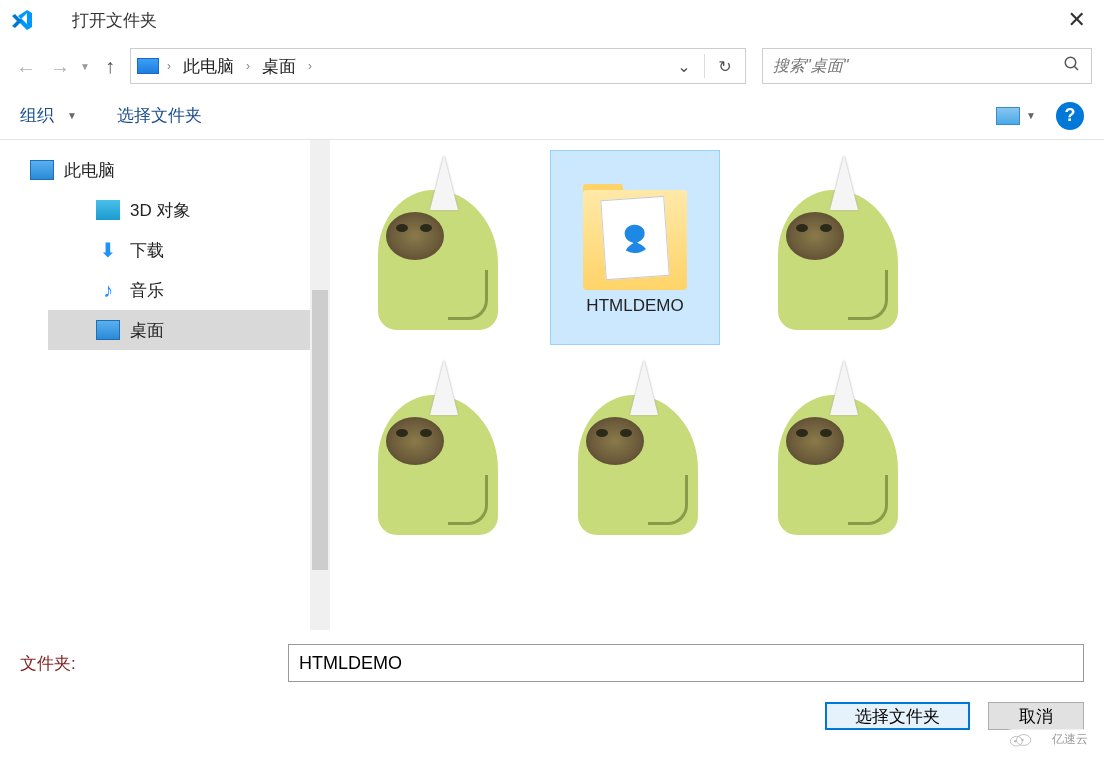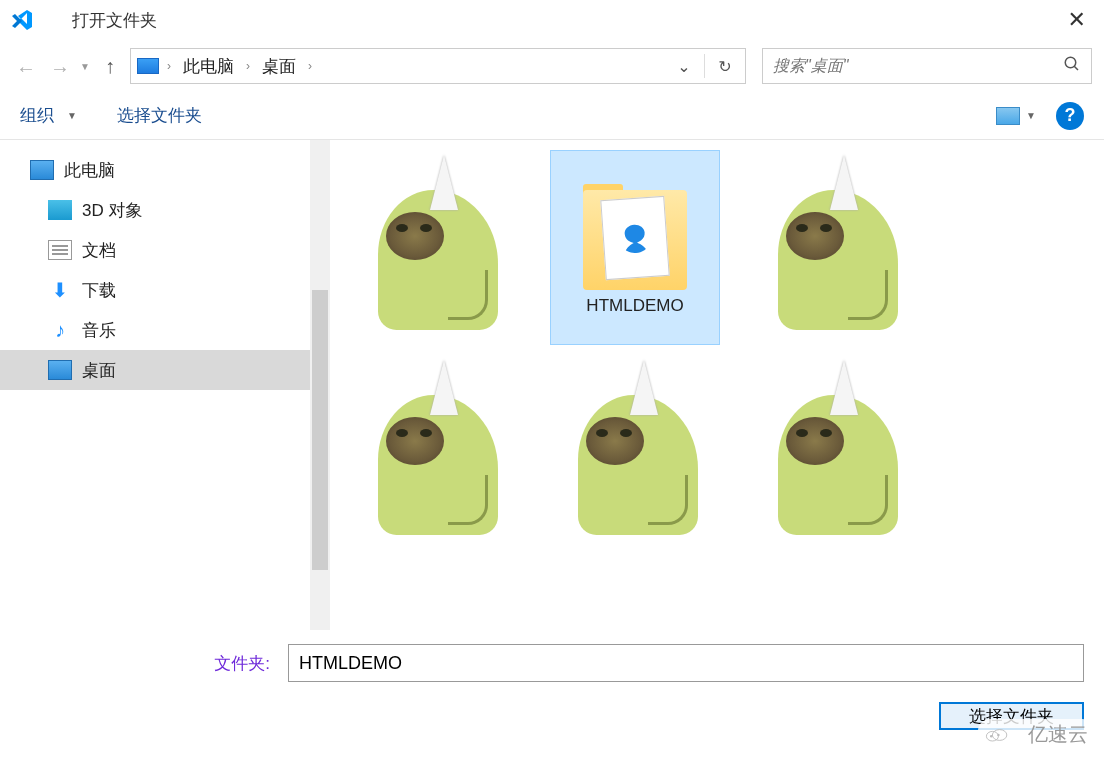--- a/index.html
+++ b/index.html
@@ -36,21 +36,21 @@
 .view-icon { width: 24px; height: 18px; background: linear-gradient(#87c7f0,#4aa8e8); border: 1px solid #3a8cc8; }
 .help-btn { width: 28px; height: 28px; border-radius: 50%; background: #0078d7; color: #fff; display: flex; align-items: center; justify-content: center; font-weight: bold; font-size: 18px; }
 
 
 .main { display: flex; height: 490px; position: relative; }
 .sidebar { width: 330px; overflow-y: auto; padding-top: 10px; position: relative; }
 .sidebar::-webkit-scrollbar { width: 20px; }
 .sidebar-track { position: absolute; right: 0; top: 0; bottom: 0; width: 20px; background: #f0f0f0; }
 .sidebar-thumb { position: absolute; right: 2px; top: 150px; width: 16px; height: 280px; background: #cdcdcd; }
 .tree-item { display: flex; align-items: center; height: 40px; padding-left: 30px; font-size: 17px; color: #222; cursor: pointer; gap: 10px; }
-.tree-item.indent { padding-left: 48px; }
+.tree-item.indent { padding-left: 48px; margin-left: 48px; }
 .tree-item.selected { background: #d9d9d9; }
 .tree-icon { width: 24px; height: 20px; flex-shrink: 0; }
 .icon-pc { background: linear-gradient(#5ab0f0,#2a8ad8); border: 1px solid #206db0; }
 .icon-3d { background: linear-gradient(#4ac0e8,#1a9ad0); }
 .icon-video { background: #333; position: relative; }
 .icon-video::before, .icon-video::after { content:""; position:absolute; width:3px; top:0; bottom:0; background: repeating-linear-gradient(#fff 0 2px, #333 2px 4px); }
 .icon-video::before{left:0} .icon-video::after{right:0}
 .icon-pics { background: linear-gradient(#7ac97a,#4aa84a); }
 .icon-docs { background: #fff; border: 1px solid #999; position: relative; }
 .icon-docs::before { content:""; position:absolute; left:3px; right:3px; top:4px; height:2px; background:#999; box-shadow: 0 4px 0 #999, 0 8px 0 #999; }
@@ -75,28 +75,28 @@
 .meme-horn { position: absolute; left: 72px; top: -5px; width: 0; height: 0; border-left: 14px solid transparent; border-right: 14px solid transparent; border-bottom: 55px solid #f5f5f5; filter: drop-shadow(0 0 1px #aaa); }
 .meme-face { position: absolute; left: 28px; top: 52px; width: 58px; height: 48px; background: radial-gradient(ellipse at center, #8a7a4a 0%, #6a5a3a 60%, #4a3a2a 100%); border-radius: 50%; }
 .meme-eye { position: absolute; width: 12px; height: 8px; background: #2a2a1a; border-radius: 50%; }
 .meme-eye.l { left: 38px; top: 64px; }
 .meme-eye.r { left: 62px; top: 64px; }
 .meme-arm { position: absolute; left: 90px; top: 110px; width: 40px; height: 50px; border: 3px solid #8a9a4a; border-left: none; border-top: none; border-radius: 0 0 20px 0; background: transparent; }
 
 
 .footer { padding: 14px 20px 10px 20px; }
 .folder-row { display: flex; align-items: center; margin-bottom: 20px; }
-.folder-label { font-size: 17px; color: #6d28d9; margin-right: 8px; width: 260px; text-align: right; padding-right: 10px;}
+.folder-label { font-size: 17px; color: #7f1d1d; margin-right: 8px; width: 260px; padding-right: 10px;}
 .folder-input { flex: 1; height: 38px; border: 1px solid #999; padding: 0 10px; font-size: 18px; outline: none; }
 .button-row { display: flex; justify-content: flex-end; gap: 18px; padding-right: 0; }
 .btn { height: 28px; padding: 0 30px; font-size: 17px; border: 1px solid #adadad; background: #e1e1e1; cursor: pointer; }
 .btn.primary { border: 2px solid #0078d7; background: #e5f1fb; padding: 0 28px; }
 
 
-.watermark { position: absolute; right: 10px; bottom: 14px; display: flex; align-items: center; gap: 20px; color: #999; font-size: 20px; background: rgba(255,255,255,0.8); padding: 2px 6px; border-radius: 12px; }
+.watermark { position: absolute; right: 10px; bottom: 14px; display: flex; align-items: center; gap: 20px; color: #999; font-size: 12px; background: rgba(255,255,255,0.8); padding: 2px 6px; border-radius: 12px; }
 .watermark svg { width: 24px; height: 16px; }
 </style>
 </head>
 <body>
 
 <div class="titlebar">
   <svg class="app-icon" viewBox="0 0 24 24">
       <path fill="#0098ff" d="M17 2l5 3v14l-5 3-9-9 3-3 6 6V5l-6 6-3-3z"></path>
       <path fill="#0078d4" d="M2 8l3-2 7 7-7 7-3-2 5-5z"></path>
     </svg>
@@ -154,24 +154,20 @@
     <div class="sidebar-thumb"></div>
   <div class="tree-item">
         <div class="tree-icon icon-pc"></div>
         <span>此电脑</span>
       </div>
       <div class="tree-item indent">
         <div class="tree-icon icon-3d"></div>
         <span>3D 对象</span>
       </div>
       <div class="tree-item indent">
-        <div class="tree-icon icon-docs"></div>
-        <span>文档</span>
-      </div>
-      <div class="tree-item indent">
         <div class="tree-icon icon-dl">⬇</div>
         <span>下载</span>
       </div>
       <div class="tree-item indent">
         <div class="tree-icon icon-music">♪</div>
         <span>音乐</span>
       </div>
       <div class="tree-item indent selected">
         <div class="tree-icon icon-desktop"></div>
         <span>桌面</span>
@@ -243,20 +239,21 @@
     </div>
 </div>
 
 <div class="footer">
   <div class="folder-row">
     <div class="folder-label">文件夹:</div>
     <input class="folder-input" id="folder-input" value="HTMLDEMO" style="">
   </div>
   <div class="button-row">
     <button class="btn primary">选择文件夹</button>
+    <button class="btn">取消</button>
   </div>
 </div>
 
 <div class="watermark">
   <svg viewBox="0 0 40 24">
       <ellipse cx="14" cy="14" rx="10" ry="8" fill="none" stroke="#bbb" stroke-width="1.5"></ellipse>
       <ellipse cx="26" cy="12" rx="12" ry="9" fill="none" stroke="#bbb" stroke-width="1.5"></ellipse>
       <circle cx="12" cy="14" r="2" fill="#bbb"></circle>
       <circle cx="24" cy="12" r="2" fill="#bbb"></circle>
     </svg>

